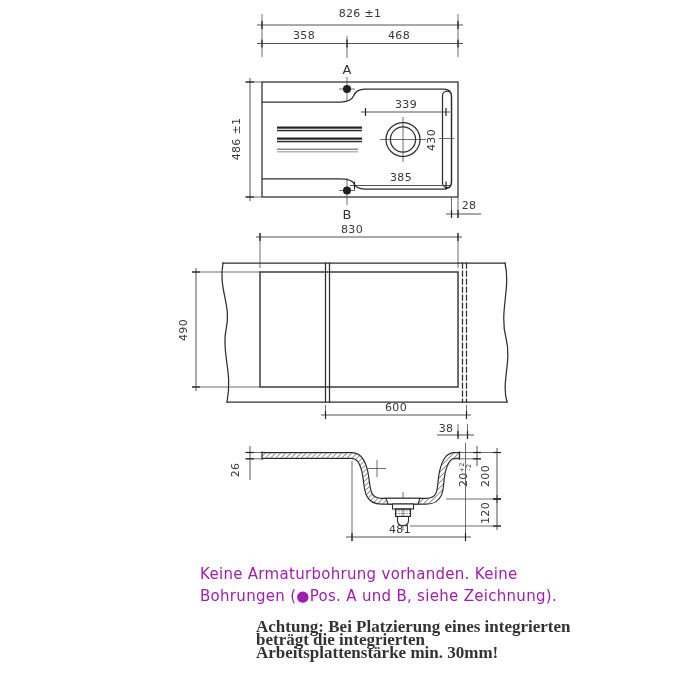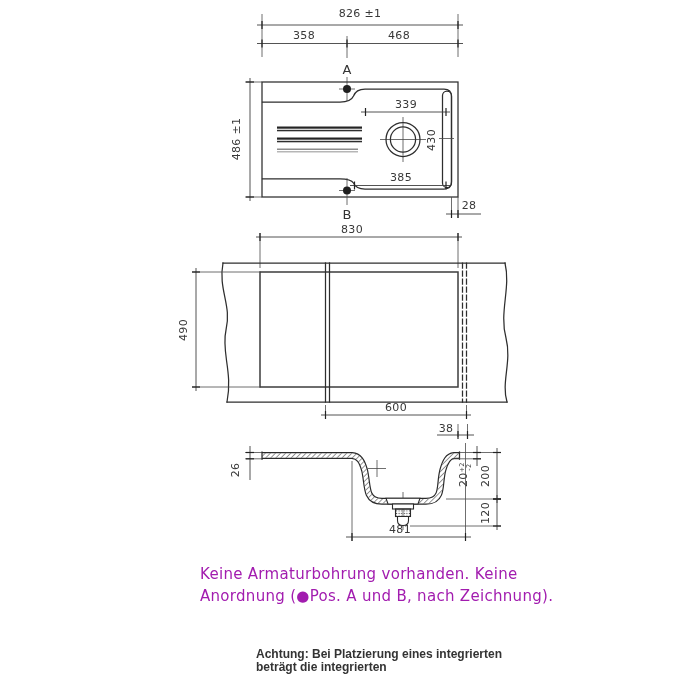--- a/index.html
+++ b/index.html
@@ -10,23 +10,23 @@
   .ln{stroke:#2e2e2e;stroke-width:1.25;fill:none;stroke-linecap:square}
   .ln2{stroke:#3d3d3d;stroke-width:1.5;fill:none}
   .ex{stroke:#4a4a4a;stroke-width:0.8;fill:none}
   .dl{stroke:#3f3f3f;stroke-width:0.9;fill:none}
   .tk{stroke:#222;stroke-width:1.2}
   .dash{stroke-dasharray:5 3}
   .dim{font-family:"DejaVu Sans",sans-serif;font-size:11px;fill:#383838;letter-spacing:.3px}
   .mk{font-family:"DejaVu Sans",sans-serif;font-size:13px;fill:#333}
   .note-main{position:absolute;left:200px;top:564px;width:300px;
      font-size:15px;line-height:21.5px;color:#a21caf;letter-spacing:.3px}
-  .note-warn{position:absolute;left:256px;top:648px;width:260px;
-     font-family:Liberation Sans, sans-serif;font-weight:bold;
-     font-size:12px;line-height:13px;color:#333}
+  .note-warn{position:absolute;left:256px;top:620px;width:260px;
+     font-family:Liberation Serif, serif;font-weight:bold;
+     font-size:17px;line-height:13px;color:#333}
   .note-main div,.note-warn div{white-space:nowrap}
 </style>
 </head>
 <body>
 
 <div id="stage">
 <svg width="700" height="700" viewBox="0 0 700 700">
   <defs>
     <pattern id="hatch" width="3.6" height="3.6" patternUnits="userSpaceOnUse" patternTransform="rotate(45)">
       <line x1="0" y1="0" x2="0" y2="3.6" stroke="#3f3f3f" stroke-width="1.1"></line>
@@ -245,19 +245,20 @@
       <line class="dl" x1="346" y1="537" x2="471" y2="537"></line>
       <line class="tk" x1="352" y1="533" x2="352" y2="541"></line>
       <line class="tk" x1="465.5" y1="533" x2="465.5" y2="541"></line>
       <text class="dim" x="400" y="533" text-anchor="middle">481</text>
     </g>
   </g>
 </svg>
 
 <div class="note-main">
   <div>Keine Armaturbohrung vorhanden. Keine</div>
-  <div>Anordnung (●Pos. A und B, nach Zeichnung).</div>
+  <div>Bohrungen (●Pos. A und B, siehe Zeichnung).</div>
 </div>
 <div class="note-warn">
   <div>Achtung: Bei Platzierung eines integrierten</div>
   <div>beträgt die integrierten</div>
+  <div>Arbeitsplattenstärke min. 30mm!</div>
 </div>
 </div>
 
 </body></html>

